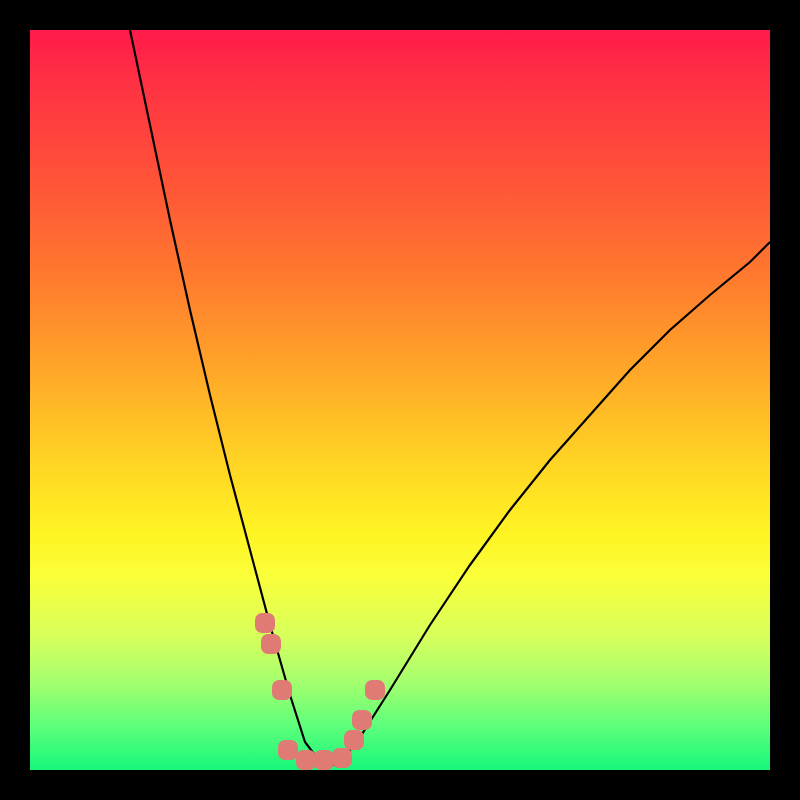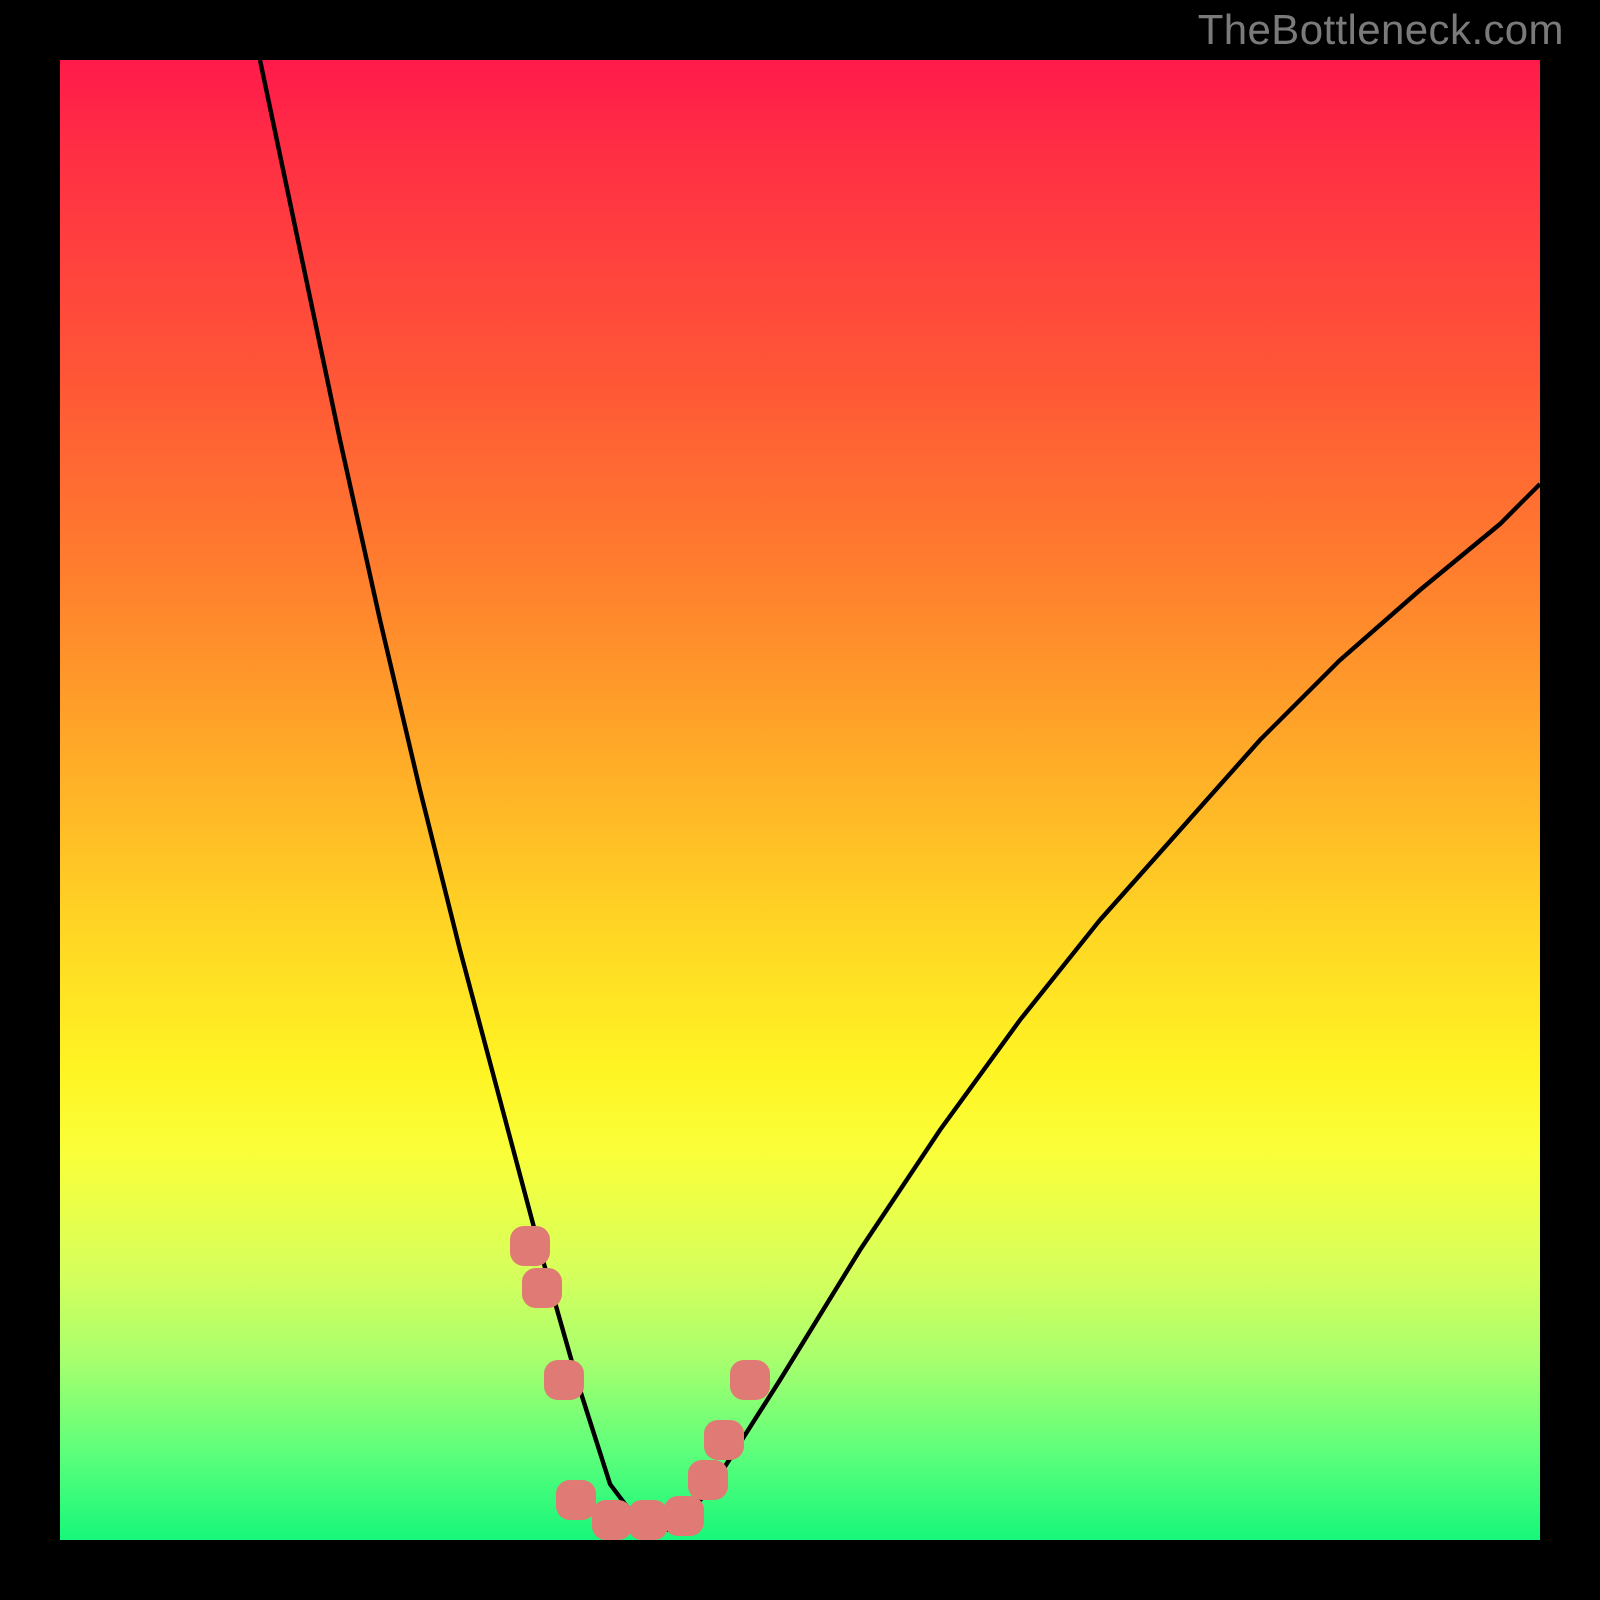--- a/index.html
+++ b/index.html
@@ -64,21 +64,20 @@
   }
   .marker {
     fill: #e07a74;
     stroke: none;
   }
 </style>
 </head>
 <body>
 
 <div class="frame">
-  <div class="watermark">TheBottleneck.com</div>
   <div class="plot">
     <svg class="curve" viewBox="0 0 740 740">
       <path id="curvePath" class="curve-path" d="M100 0 L120 95 L140 190 L160 280 L180 365 L200 445 L220 520 L240 595 L260 665 L275 712 L290 732 L305 735 L325 715 L360 660 L400 595 L440 535 L480 480 L520 430 L560 385 L600 340 L640 300 L680 265 L720 232 L740 212"></path>
       <g id="markers">
           <rect x="225" y="583" width="20" height="20" rx="7" ry="7" class="marker"></rect>
           <rect x="231" y="604" width="20" height="20" rx="7" ry="7" class="marker"></rect>
           <rect x="242" y="650" width="20" height="20" rx="7" ry="7" class="marker"></rect>
           <rect x="248" y="710" width="20" height="20" rx="7" ry="7" class="marker"></rect>
           <rect x="266" y="720" width="20" height="20" rx="7" ry="7" class="marker"></rect>
           <rect x="284" y="720" width="20" height="20" rx="7" ry="7" class="marker"></rect>

